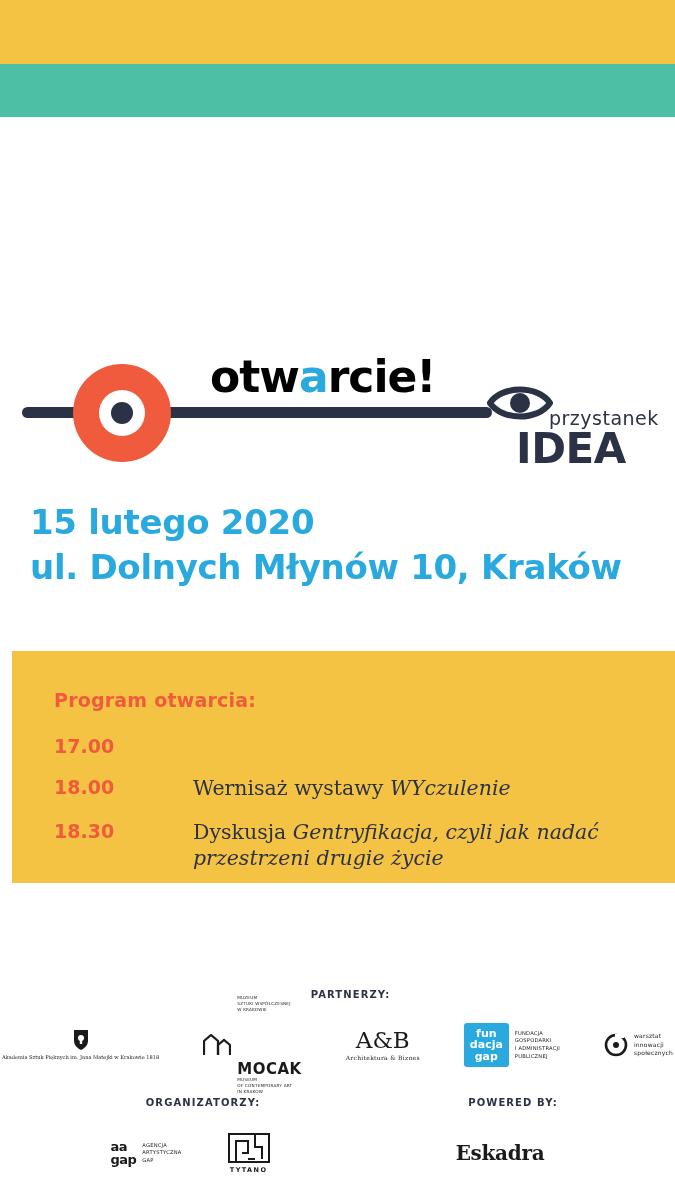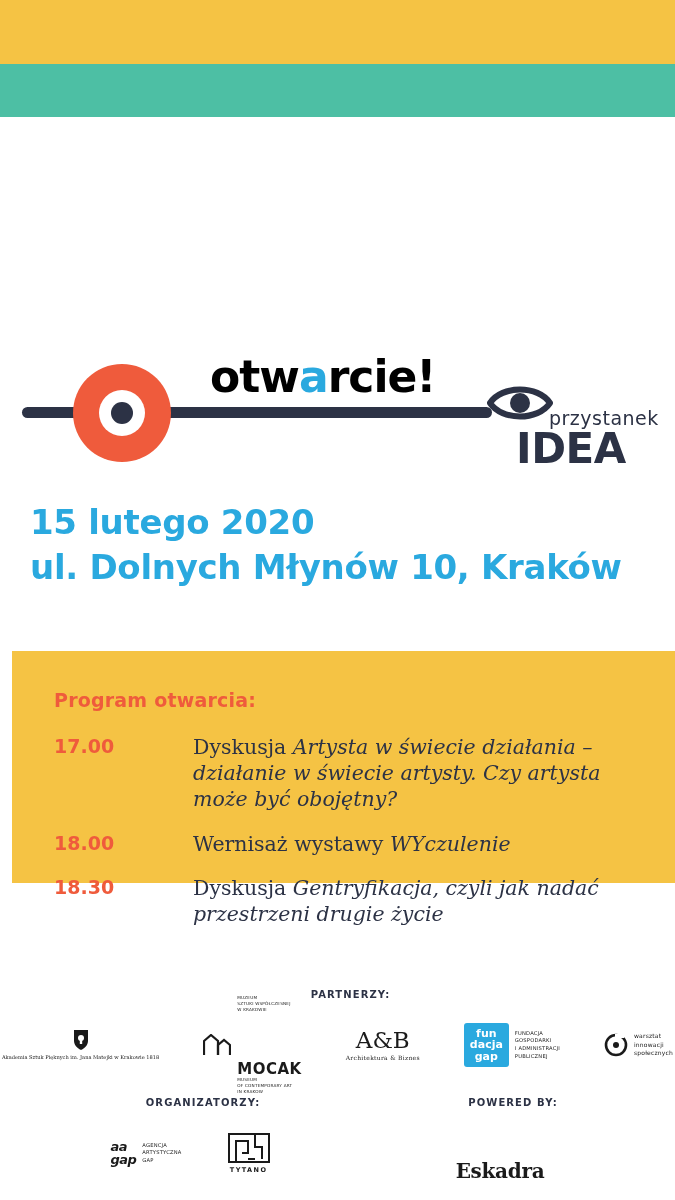--- a/index.html
+++ b/index.html
@@ -291,31 +291,30 @@
     display: flex;
     align-items: center;
     justify-content: center;
     gap: 46px;
   }
   .powered-row {
     position: absolute;
     left: 370px; top: 160px;
     width: 260px; height: 60px;
     display: flex;
-    align-items: flex-end;
+    align-items: center;
     justify-content: center;
   }
   .gapgap {
     font-family: "DejaVu Sans", sans-serif;
     font-weight: bold;
     font-size: 13px;
     line-height: 1;
     color: #1a1a1a;
     letter-spacing: -0.5px;
-    font-style: italic;
   }
   .tytano-word {
     font-family: "DejaVu Sans", sans-serif;
     font-weight: bold;
     font-size: 6.5px;
     letter-spacing: 1.4px;
     color: #1a1a1a;
     text-align: center;
     margin-top: 3px;
   }
@@ -359,21 +358,20 @@
     <div class="date-line">15 lutego 2020</div>
     <div class="date-line">ul. Dolnych Młynów 10, Kraków</div>
   </div>
 
   <div class="program">
     <div class="program-title">Program otwarcia:</div>
     <div class="prog-list">
 
       <div class="prog-item">
         <div class="prog-time">17.00</div>
-        <div class="prog-desc"><span>Dyskusja </span><em>Artysta w świecie działania – działanie w świecie artysty. Czy artysta może być obojętny?</em></div>
       </div>
 
       <div class="prog-item">
         <div class="prog-time">18.00</div>
         <div class="prog-desc"><span>Wernisaż wystawy </span><em>WYczulenie</em></div>
       </div>
 
       <div class="prog-item">
         <div class="prog-time">18.30</div>
         <div class="prog-desc"><span>Dyskusja </span><em>Gentryfikacja, czyli jak nadać przestrzeni drugie życie</em></div>

